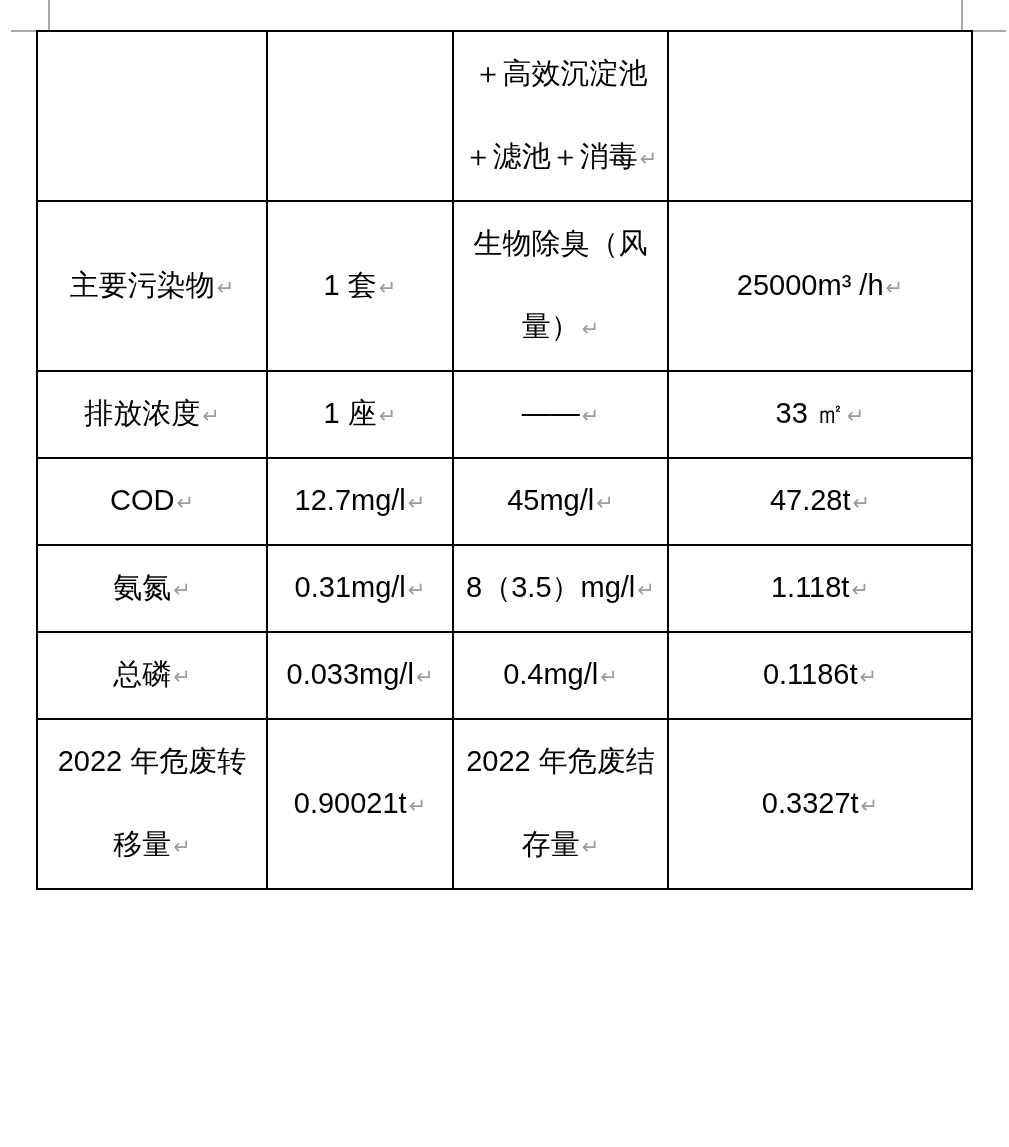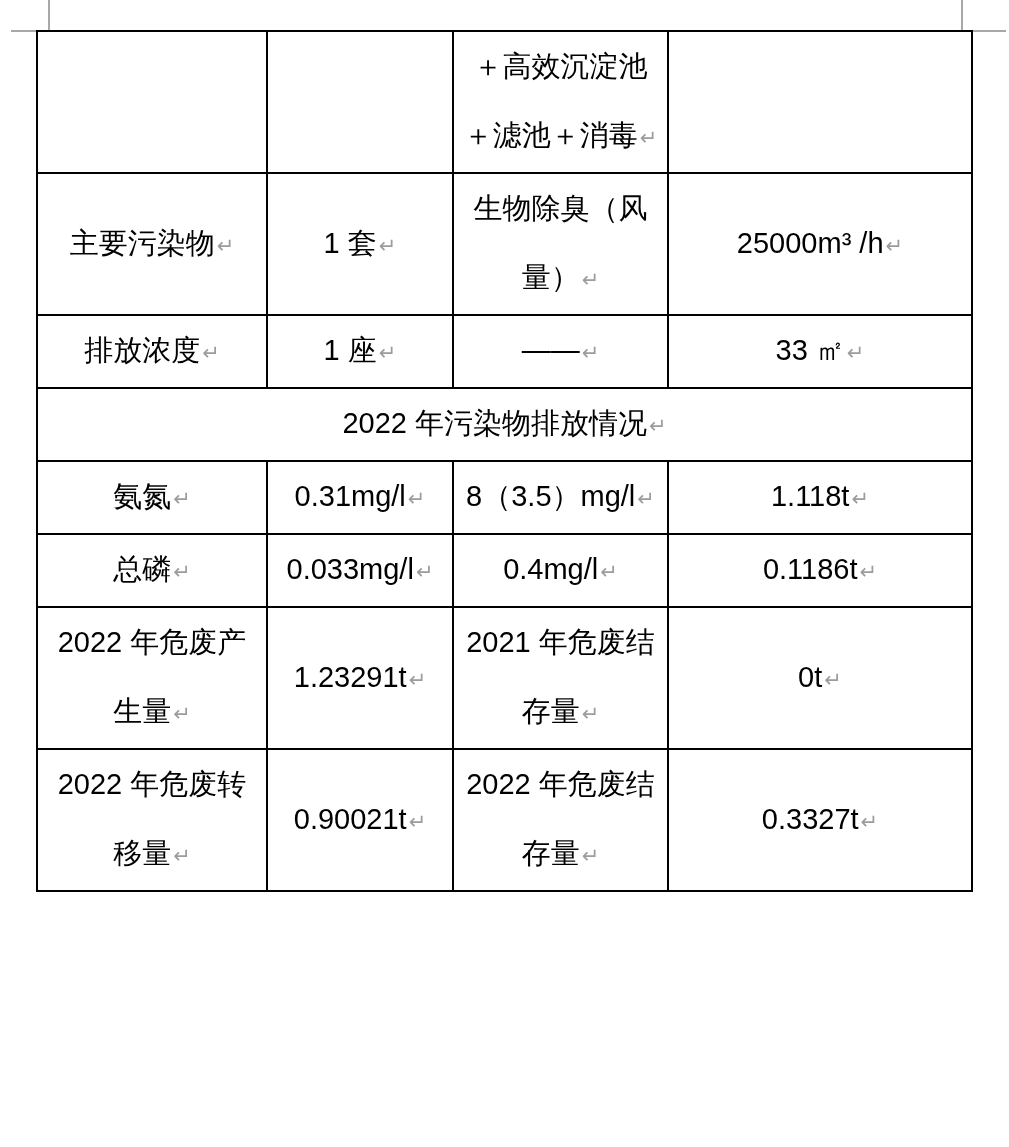--- a/index.html
+++ b/index.html
@@ -17,21 +17,21 @@
   .mk-tr-h{left:961px;top:30px;width:45px;height:2px;}
 
   table.doc{
     position:absolute;left:36px;top:30px;width:936px;
     border-collapse:collapse;table-layout:fixed;
   }
   td{
     border:2px solid #000;
     padding:0 4px;
     text-align:center;vertical-align:middle;
-    font-size:29px;line-height:69px;
+    font-size:29px;line-height:83px;
     overflow:hidden;
   }
   .ct{white-space:pre-line;}
   .pilcrow{
     color:#9c9c9c;font-size:21px;
     margin-left:2px;
   }
   .c1{width:230px}.c2{width:186px}.c3{width:215px}.c4{width:304px}
   .r1{height:139px}.r2{height:138px}.r3{height:71px}.r4{height:69px}
   .r5{height:69px}.r6{height:71px}.r7{height:69px}.r8{height:68px}
@@ -71,49 +71,44 @@
   </tr>
 
 
   <tr class="r4">
     <td><span class="ct">排放浓度</span><span class="pilcrow">↵</span></td>
     <td><span class="ct">1 座</span><span class="pilcrow">↵</span></td>
     <td><span class="ct">——</span><span class="pilcrow">↵</span></td>
     <td><span class="ct">33 ㎡</span><span class="pilcrow">↵</span></td>
   </tr>
 
-  <tr class="r5">
-    <td colspan="4"><span class="ct">2022 年污染物排放情况</span><span class="pilcrow">↵</span></td>
-  </tr>
 
 
+  <tr class="r7">
+    <td><span class="ct">COD</span><span class="pilcrow">↵</span></td>
+    <td><span class="ct">12.7mg/l</span><span class="pilcrow">↵</span></td>
+    <td><span class="ct">45mg/l</span><span class="pilcrow">↵</span></td>
+    <td><span class="ct">47.28t</span><span class="pilcrow">↵</span></td>
+  </tr>
 
   <tr class="r8">
     <td><span class="ct">氨氮</span><span class="pilcrow">↵</span></td>
     <td><span class="ct">0.31mg/l</span><span class="pilcrow">↵</span></td>
     <td><span class="ct">8（3.5）mg/l</span><span class="pilcrow">↵</span></td>
     <td><span class="ct">1.118t</span><span class="pilcrow">↵</span></td>
   </tr>
 
   <tr class="r9">
     <td><span class="ct">总磷</span><span class="pilcrow">↵</span></td>
     <td><span class="ct">0.033mg/l</span><span class="pilcrow">↵</span></td>
     <td><span class="ct">0.4mg/l</span><span class="pilcrow">↵</span></td>
     <td><span class="ct">0.1186t</span><span class="pilcrow">↵</span></td>
   </tr>
 
 
-  <tr class="r11">
-    <td><span class="ct">2022 年危废产
-生量</span><span class="pilcrow">↵</span></td>
-    <td><span class="ct">1.23291t</span><span class="pilcrow">↵</span></td>
-    <td><span class="ct">2021 年危废结
-存量</span><span class="pilcrow">↵</span></td>
-    <td><span class="ct">0t</span><span class="pilcrow">↵</span></td>
-  </tr>
 
   <tr class="r12">
     <td><span class="ct">2022 年危废转
 移量</span><span class="pilcrow">↵</span></td>
     <td><span class="ct">0.90021t</span><span class="pilcrow">↵</span></td>
     <td><span class="ct">2022 年危废结
 存量</span><span class="pilcrow">↵</span></td>
     <td><span class="ct">0.3327t</span><span class="pilcrow">↵</span></td>
   </tr>
 

